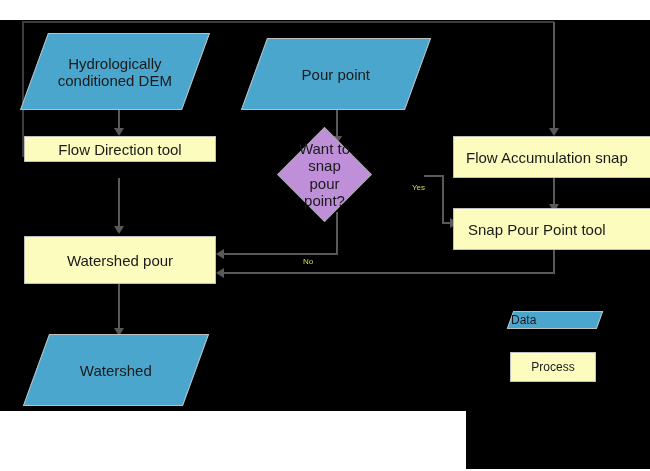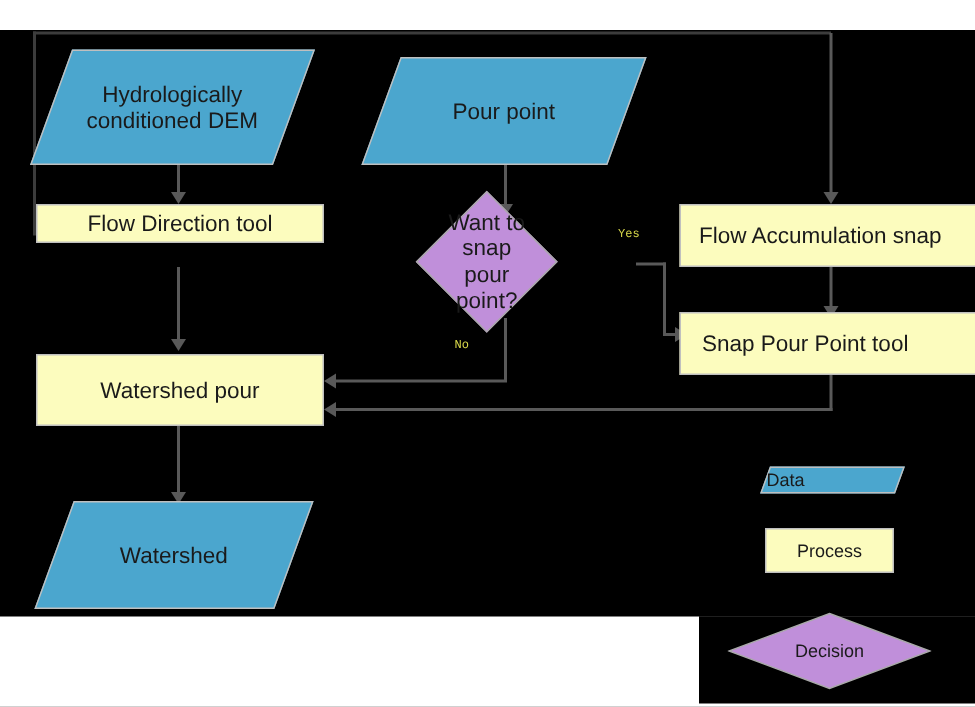--- a/index.html
+++ b/index.html
@@ -131,21 +131,22 @@
     border-left: 8px solid #595959;
   }
 
   
   .edge-label {
     position: absolute;
     font-size: 8px;
     color: #d8d84a;
     z-index: 6;
     letter-spacing: 0px;
-    font-family: Liberation Mono, monospace;
+    font-family: Liberation Sans, sans-serif;
+    margin-top: 31px;
   }
 
   
   .legend-item {
     position: absolute;
     box-sizing: border-box;
     display: flex;
     align-items: center;
     justify-content: center;
     color: #1a1a1a;
@@ -231,20 +232,14 @@
   <div class="edge-label" style="left:303px; top:226px;">No</div>
 
   <div class="legend-item shape-data" style="left:510px; top:311px; width:90px; height:18px;">
     <span class="label">Data</span>
   </div>
 
   <div class="legend-item shape-process" style="left:510px; top:352px; width:86px; height:30px;">
     <span class="label">Process</span>
   </div>
 
-  <div class="legend-item" style="left:485px; top:408px; width:136px; height:52px;">
-    <svg width="136" height="52" viewBox="0 0 136 52" style="position:absolute;left:0;top:0;">
-      <polygon points="68,1 135,26 68,51 1,26" fill="#C08FDA" stroke="#a9a9a9" stroke-width="1"></polygon>
-    </svg>
-    <span class="label" style="position:relative; z-index:2;">Decision</span>
-  </div>
 
 </div>
 
 </body></html>

